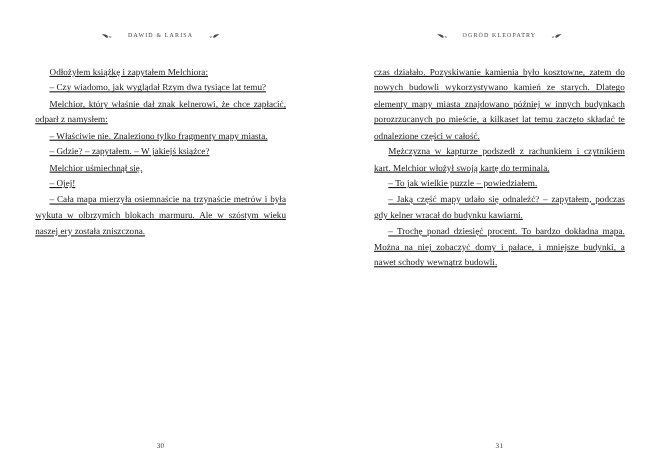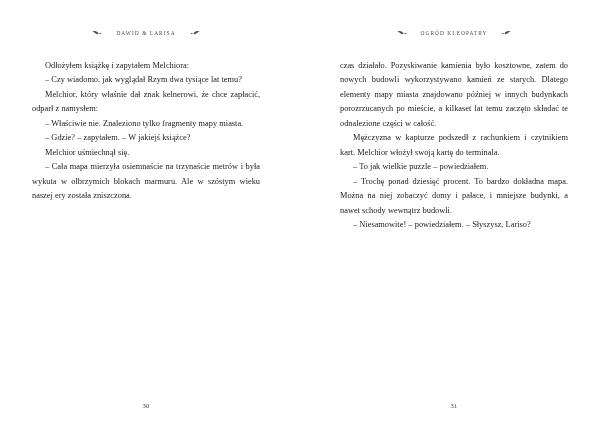--- a/index.html
+++ b/index.html
@@ -64,20 +64,21 @@
   .para {
     margin: 0;
     font-size: 8.35px;
     line-height: 14.45px;
     text-align: justify;
     text-align-last: left;
     text-indent: 13px;
     hyphens: manual;
     -webkit-hyphens: manual;
     word-spacing: 0.1px;
+    text-decoration: underline;
   }
   .para.no-indent { text-indent: 0; }
 
   
   .folio {
     text-align: center;
     font-size: 6.6px;
     color: #3b3b3b;
     letter-spacing: 0.3px;
     padding-bottom: 2px;
@@ -107,20 +108,21 @@
       </span>
     </div>
 
     <div class="body">
       <p class="para">Odłożyłem książkę i zapytałem Melchiora:</p>
       <p class="para">– Czy wiadomo, jak wyglądał Rzym dwa tysiące lat temu?</p>
       <p class="para">Melchior, który właśnie dał znak kelnerowi, że chce zapłacić, odparł z namysłem:</p>
       <p class="para">– Właściwie nie. Znaleziono tylko fragmenty mapy miasta.</p>
       <p class="para">– Gdzie? – zapytałem. – W jakiejś książce?</p>
       <p class="para">Melchior uśmiechnął się.</p>
+      <p class="para">– Ojej!</p>
       <p class="para">– Cała mapa mierzyła osiemnaście na trzynaście metrów i była wykuta w olbrzymich blokach marmuru. Ale w szóstym wieku naszej ery została zniszczona.</p>
     </div>
 
     <div class="folio">30</div>
   </div>
 
   <div class="page page-recto">
 
     <div class="running-head">
       <span class="flourish">
@@ -135,20 +137,20 @@
           <path d="M1.2 4.5c3.6-1.0 7.0-0.2 9.4 1.6 1.3 1.0 2.3 2.2 3.1 3.3-1.0-0.4-2.1-0.6-3.2-0.5 0.9 0.6 1.7 1.3 2.3 2.1-2.6-0.3-5.0-1.4-6.8-3.1C4.2 6.2 2.6 5.2 1.2 4.5z"></path>
           <path d="M14.2 9.2c1.4 0.7 2.9 1.2 4.4 1.4-0.6-0.5-1.1-1.1-1.5-1.7 0.9 0.3 1.8 0.4 2.7 0.4-1.8-0.9-3.5-1.9-5.6-0.1z"></path>
         </svg>
       </span>
     </div>
 
     <div class="body">
       <p class="para no-indent">czas działało. Pozyskiwanie kamienia było kosztowne, zatem do nowych budowli wykorzystywano kamień ze starych. Dlatego elementy mapy miasta znajdowano później w innych budynkach porozrzucanych po mieście, a kilkaset lat temu zaczęto składać te odnalezione części w całość.</p>
       <p class="para">Mężczyzna w kapturze podszedł z rachunkiem i czytnikiem kart. Melchior włożył swoją kartę do terminala.</p>
       <p class="para">– To jak wielkie puzzle – powiedziałem.</p>
+      <p class="para">– Jaką część mapy udało się odnaleźć? – zapytałem, podczas gdy kelner wracał do budynku kawiarni.</p>
       <p class="para">– Trochę ponad dziesięć procent. To bardzo dokładna mapa. Można na niej zobaczyć domy i pałace, i mniejsze budynki, a nawet schody wewnątrz budowli.</p>
-      <p class="para">– Niesamowite! – powiedziałem. – Słyszysz, Lariso?</p>
     </div>
 
     <div class="folio">31</div>
   </div>
 
 </div>
 
 </body></html>

